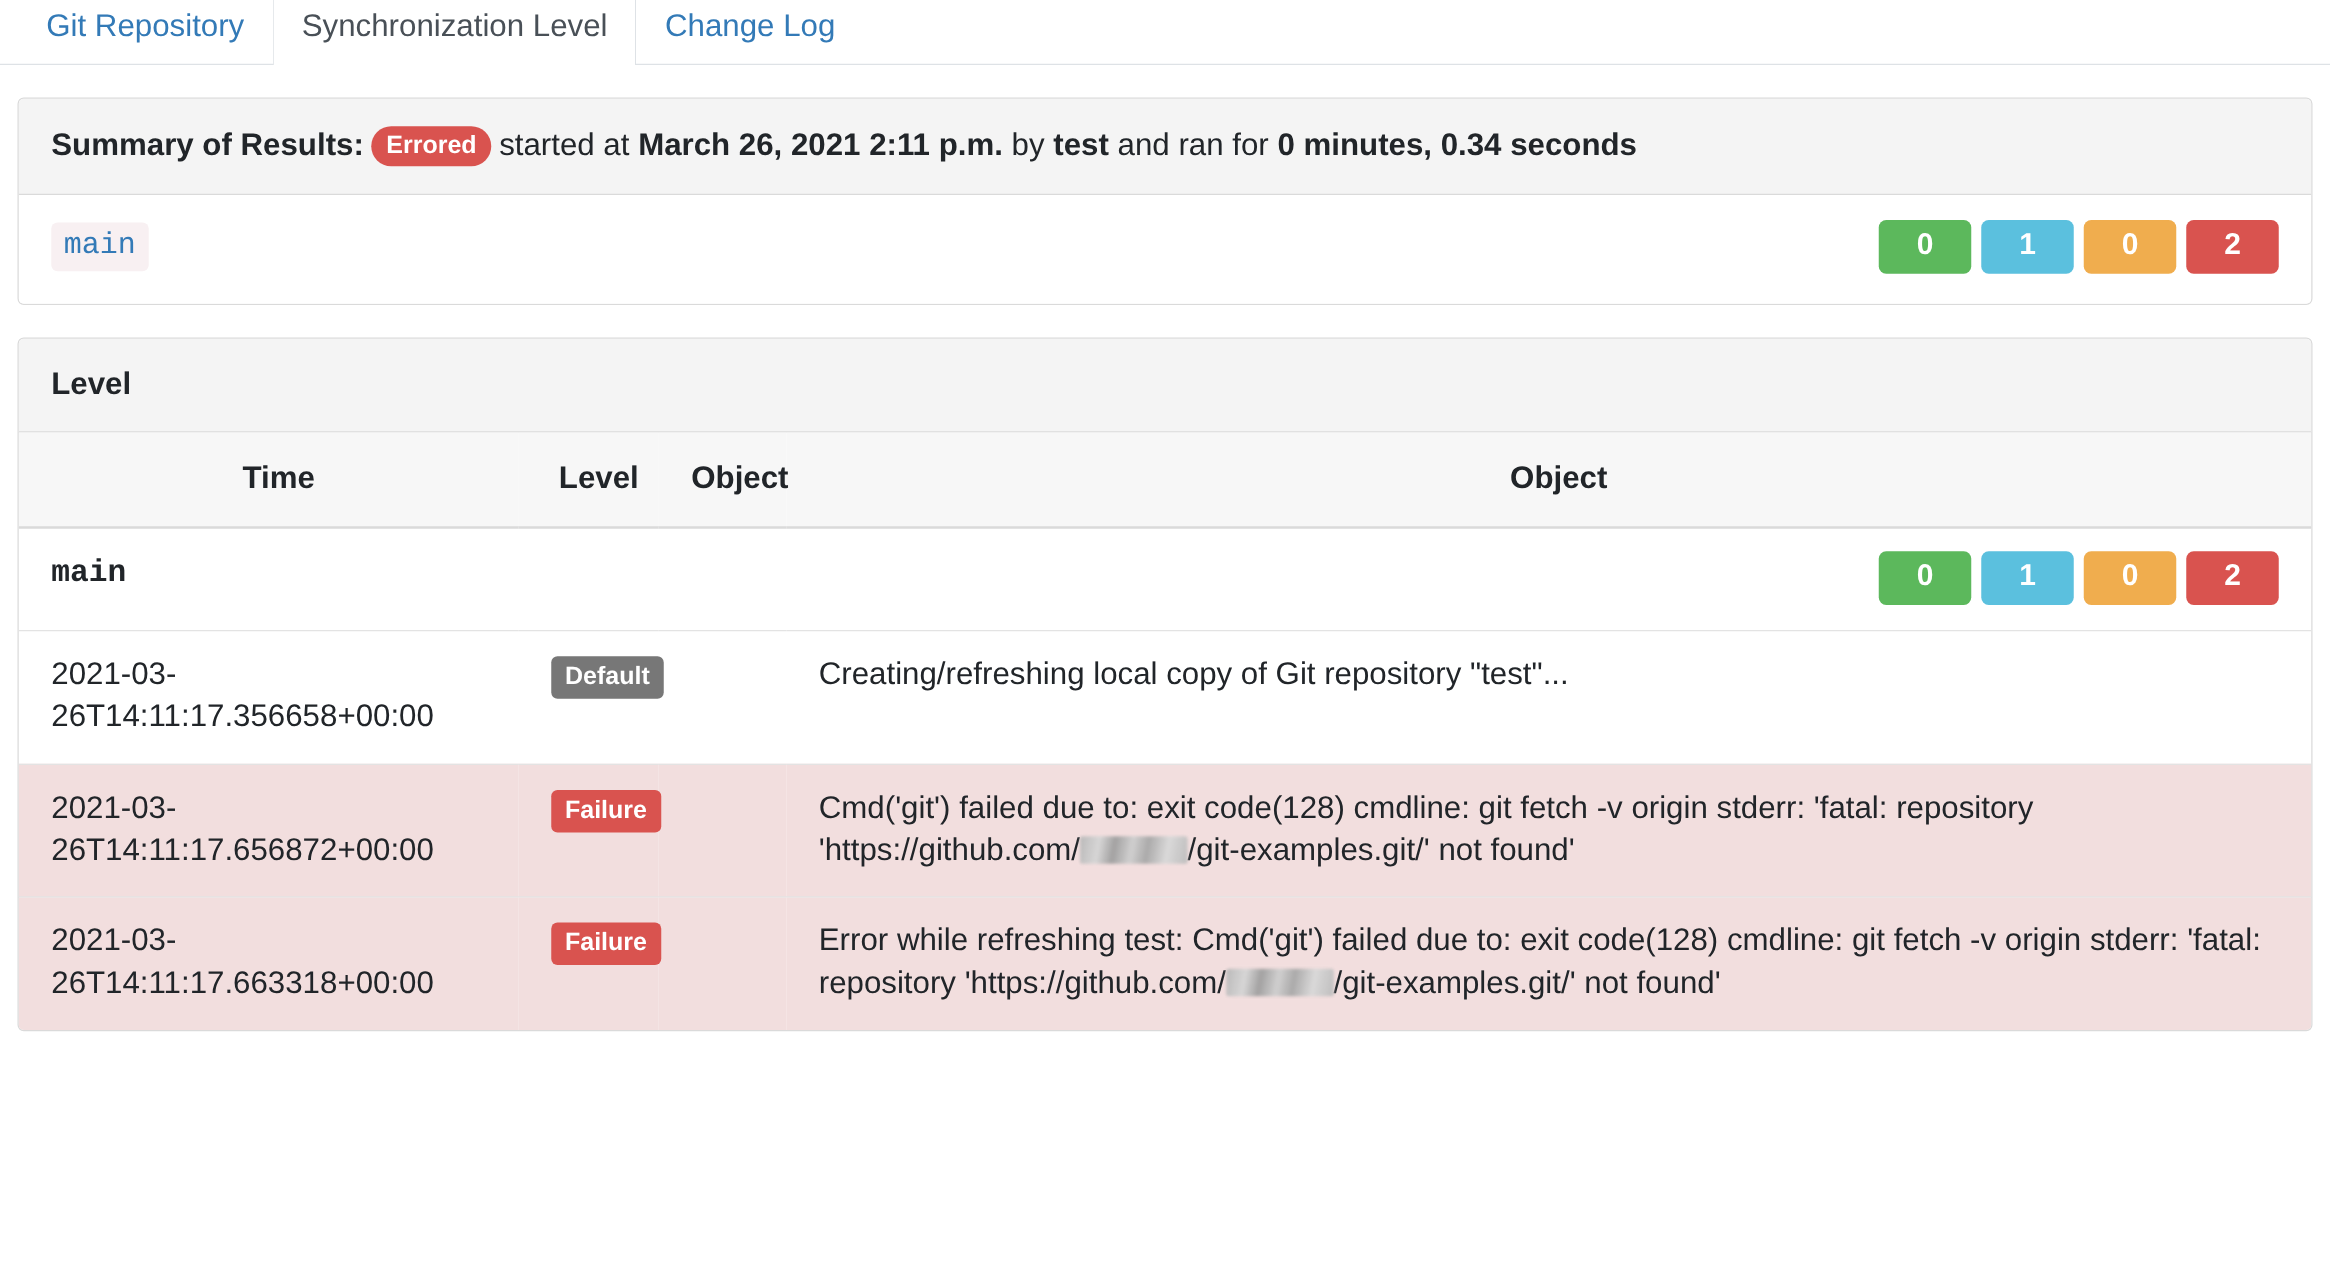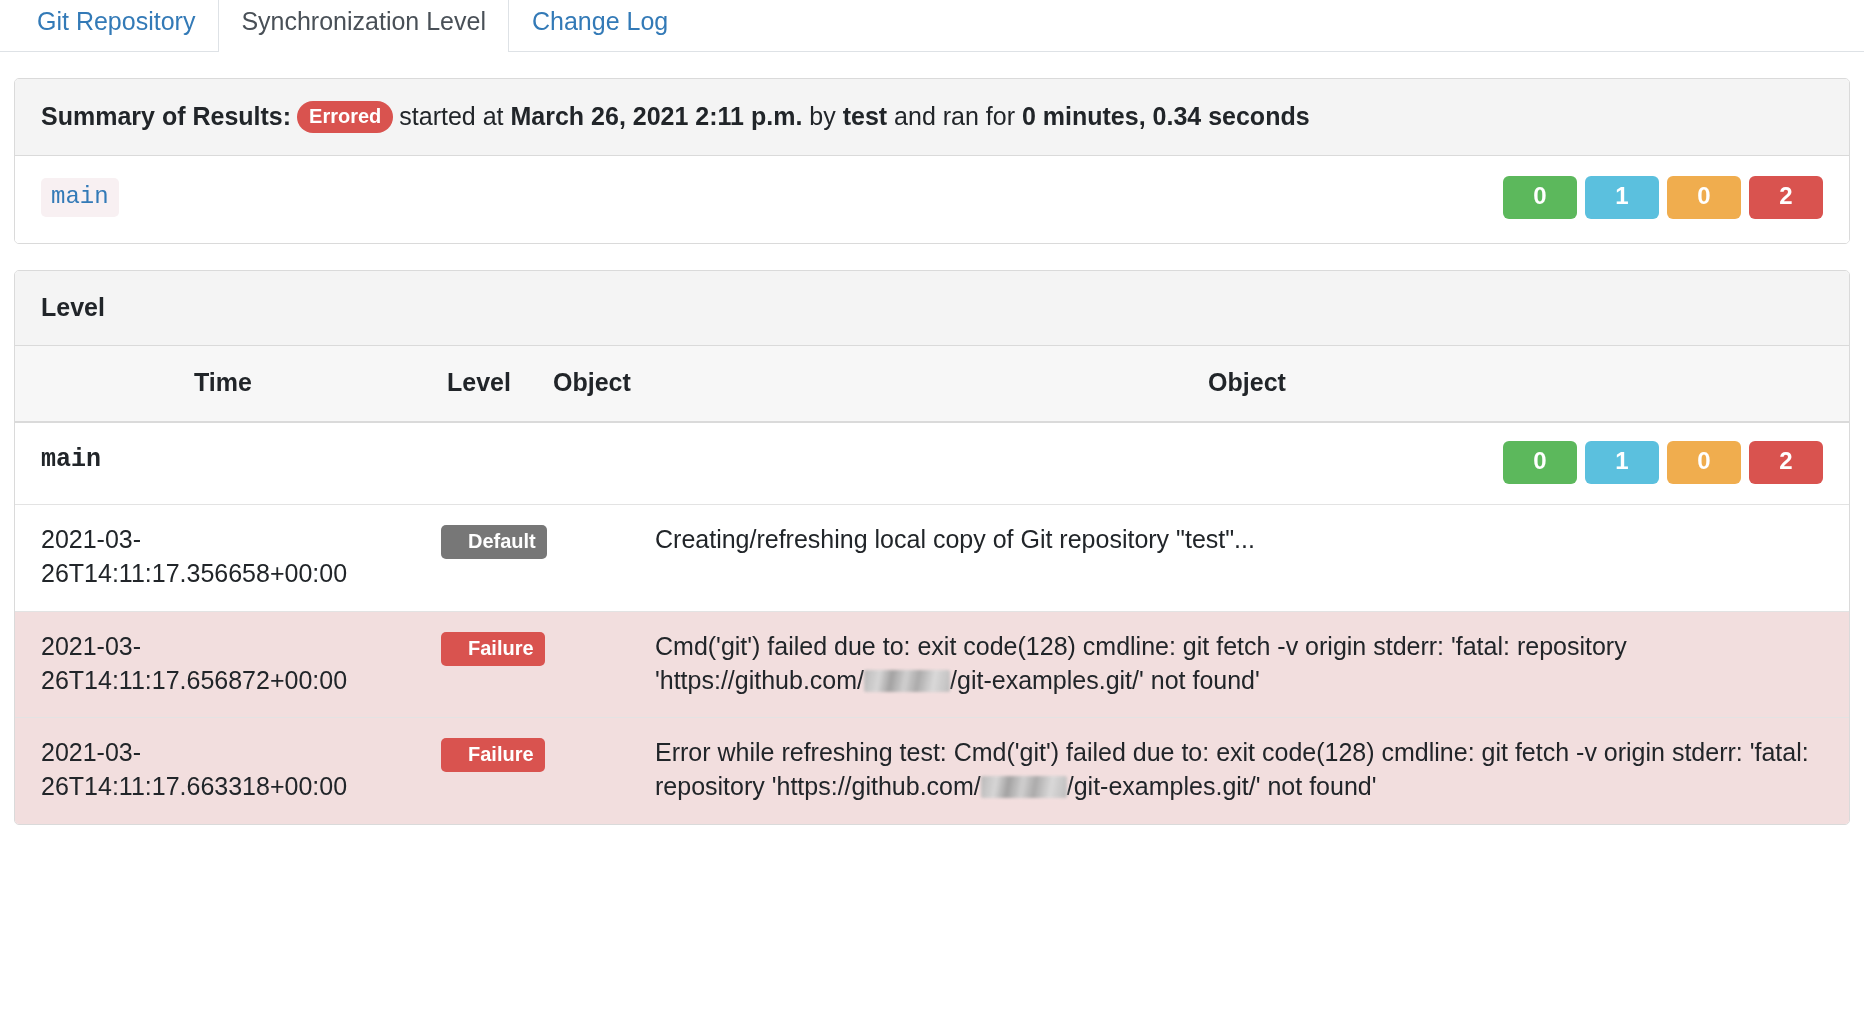--- a/index.html
+++ b/index.html
@@ -154,21 +154,21 @@
   }
   .counts-cell { padding-right: 26px !important; }
   .counts-inline { display: flex; gap: 8px; justify-content: flex-end; }
 
   .lvl {
     display: inline-block;
     color: #ffffff;
     font-size: 20px;
     font-weight: bold;
     border-radius: 5px;
-    padding: 5px 11px 7px 27px;
+    padding: 5px 11px 7px 11px;
     line-height: 1.1;
   }
   .lvl-default { background: #777777; }
   .lvl-failure { background: #d9534f; }
   .lvl-info    { background: #5bc0de; }
 
   .redacted {
     display: inline-block;
     width: 86px;
     height: 22px;

